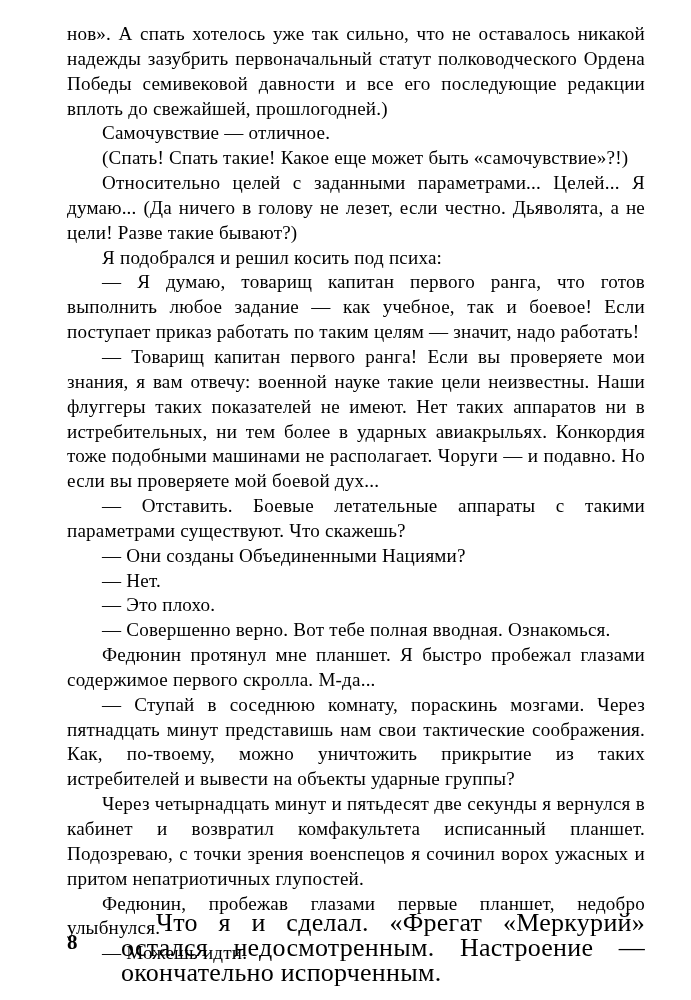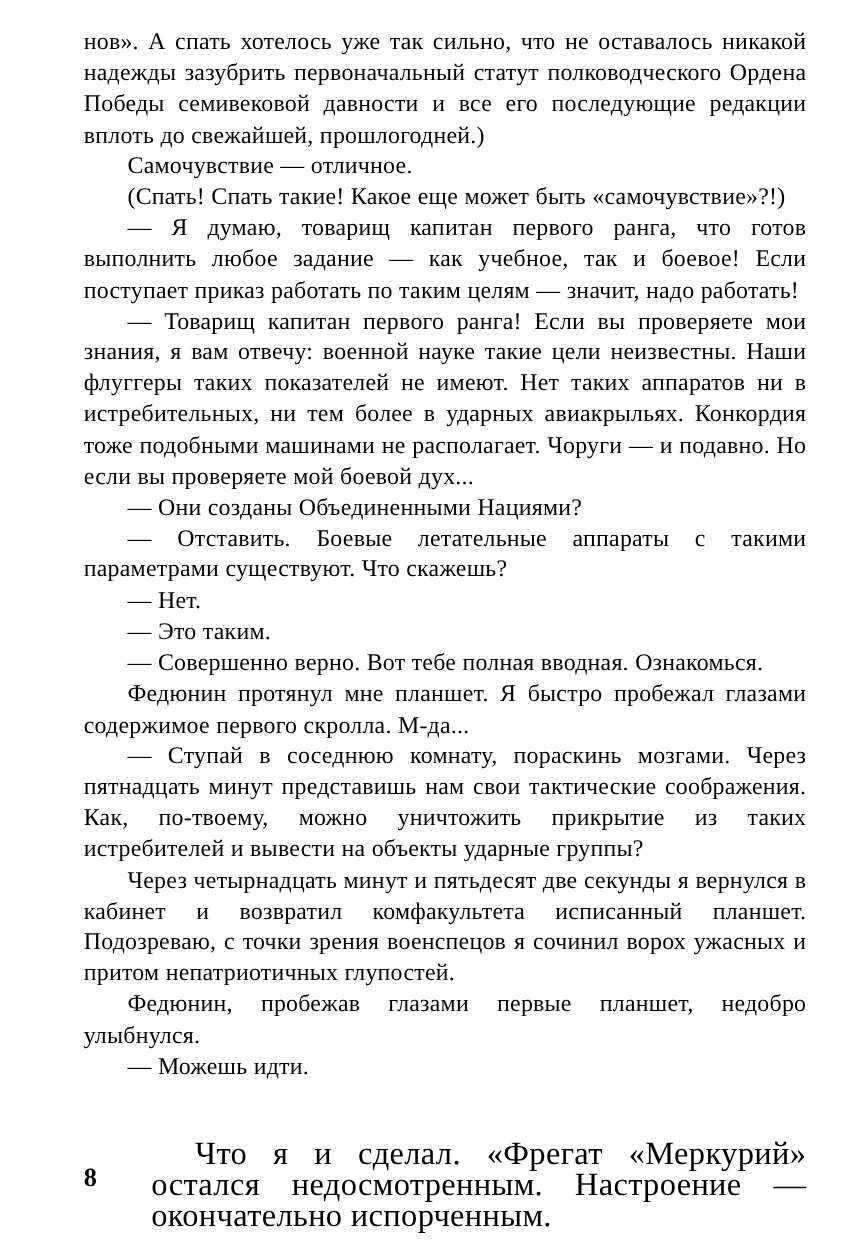--- a/index.html
+++ b/index.html
@@ -78,26 +78,28 @@
 </style>
 </head>
 <body style="background: rgb(255, 255, 255); color: rgb(0, 0, 0);">
 
 <div id="page" style="background: rgb(255, 255, 255);">
 
   <div id="text-block">
       <p class="para no-indent">нов». А спать хотелось уже так сильно, что не оставалось никакой надежды зазубрить первоначальный статут полководческого Ордена Победы семивековой давности и все его последующие редакции вплоть до свежайшей, прошлогодней.)</p>
       <p class="para">Самочувствие — отличное.</p>
       <p class="para">(Спать! Спать такие! Какое еще может быть «самочувствие»?!)</p>
+      <p class="para">Относительно целей с заданными параметрами... Целей... Я думаю... (Да ничего в голову не лезет, если честно. Дьяволята, а не цели! Разве такие бывают?)</p>
+      <p class="para">Я подобрался и решил косить под психа:</p>
       <p class="para">— Я думаю, товарищ капитан первого ранга, что готов выполнить любое задание — как учебное, так и боевое! Если поступает приказ работать по таким целям — значит, надо работать!</p>
       <p class="para">— Товарищ капитан первого ранга! Если вы проверяете мои знания, я вам отвечу: военной науке такие цели неизвестны. Наши флуггеры таких показателей не имеют. Нет таких аппаратов ни в истребительных, ни тем более в ударных авиакрыльях. Конкордия тоже подобными машинами не располагает. Чоруги — и подавно. Но если вы проверяете мой боевой дух...</p>
+      <p class="para">— Отставить. Боевые летательные аппараты с такими параметрами существуют. Что скажешь?</p>
       <p class="para">— Они созданы Объединенными Нациями?</p>
-      <p class="para">— Отставить. Боевые летательные аппараты с такими параметрами существуют. Что скажешь?</p>
       <p class="para">— Нет.</p>
-      <p class="para">— Это таким.</p>
+      <p class="para">— Это плохо.</p>
       <p class="para">— Совершенно верно. Вот тебе полная вводная. Ознакомься.</p>
       <p class="para">Федюнин протянул мне планшет. Я быстро пробежал глазами содержимое первого скролла. М-да...</p>
       <p class="para">— Ступай в соседнюю комнату, пораскинь мозгами. Через пятнадцать минут представишь нам свои тактические соображения. Как, по-твоему, можно уничтожить прикрытие из таких истребителей и вывести на объекты ударные группы?</p>
       <p class="para">Через четырнадцать минут и пятьдесят две секунды я вернулся в кабинет и возвратил комфакультета исписанный планшет. Подозреваю, с точки зрения военспецов я сочинил ворох ужасных и притом непатриотичных глупостей.</p>
       <p class="para">Федюнин, пробежав глазами первые планшет, недобро улыбнулся.</p>
       <p class="para">— Можешь идти.</p>
     </div>
 
   <div id="tail-block">
       <p class="para">Что я и сделал. «Фрегат «Меркурий» остался недосмотренным. Настроение — окончательно испорченным.</p>

